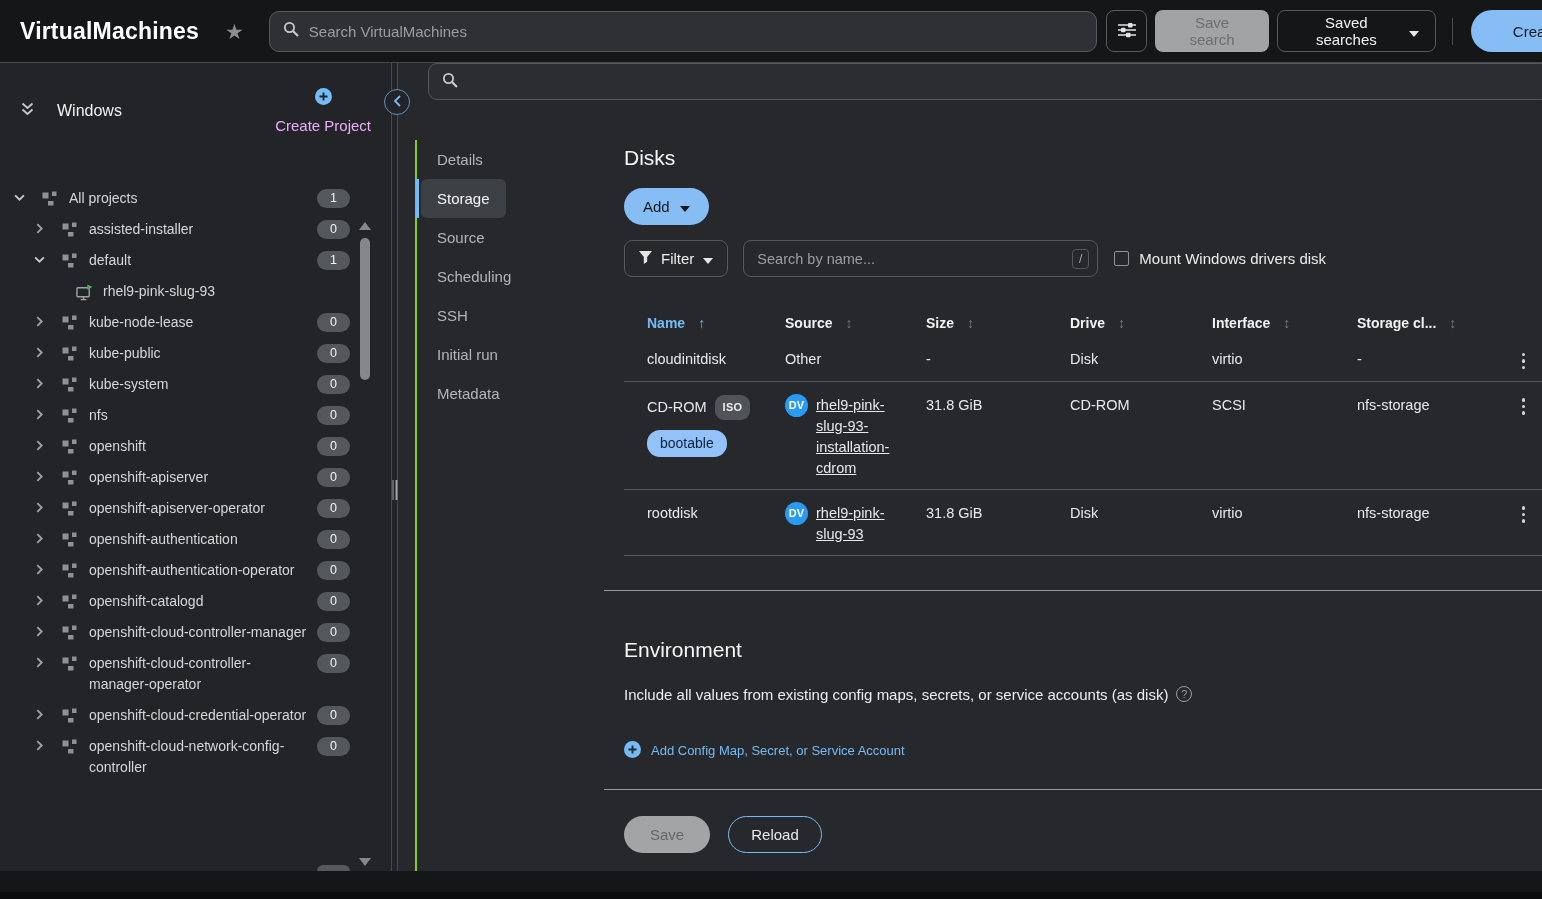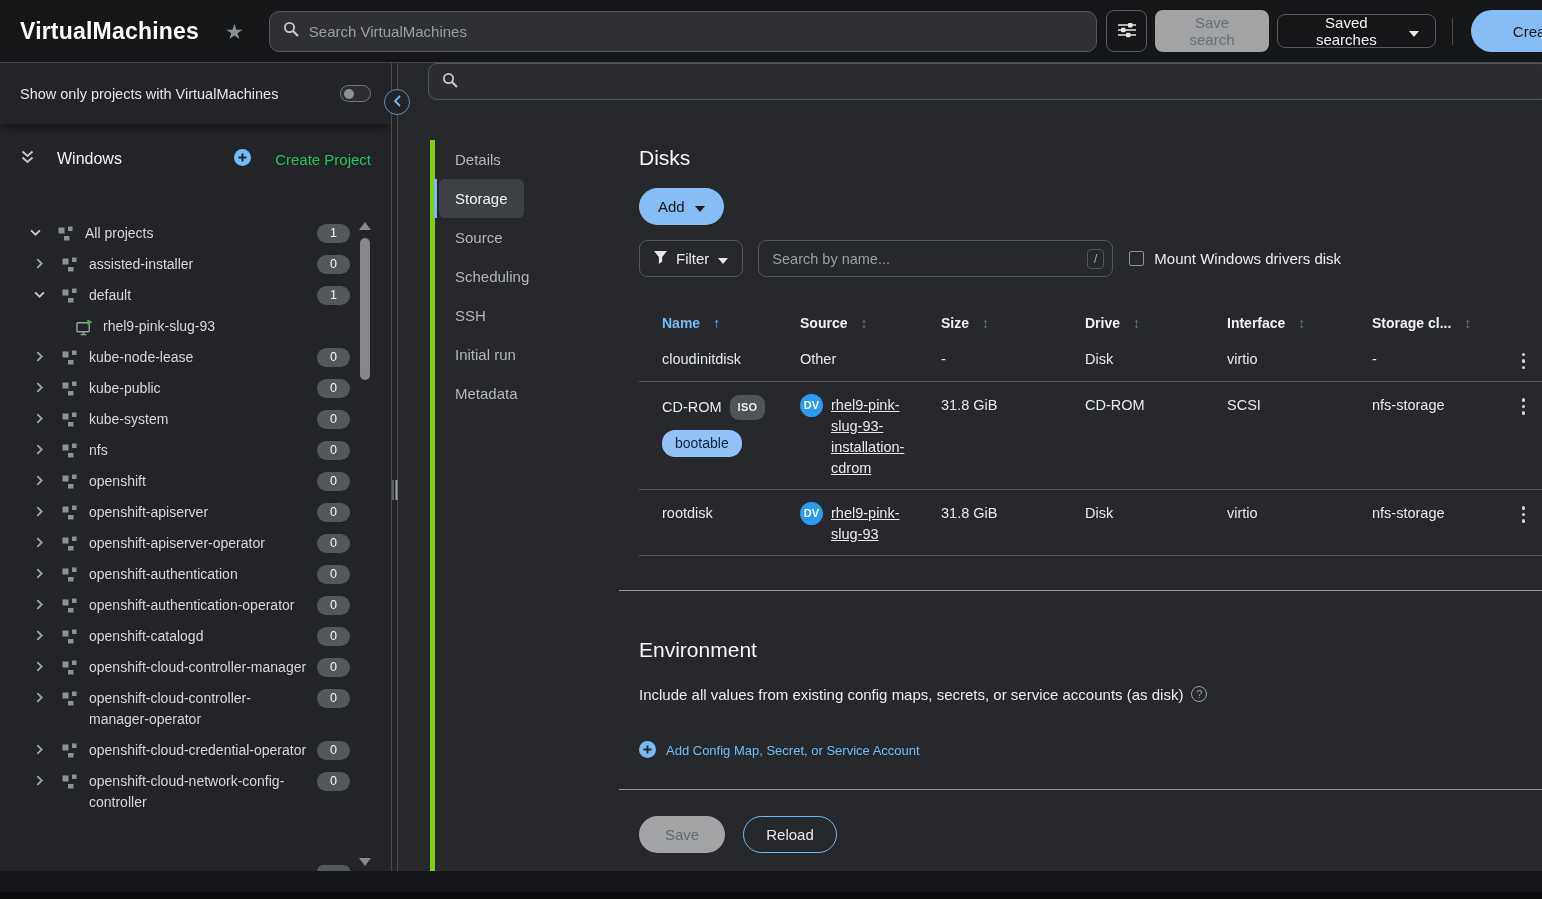--- a/index.html
+++ b/index.html
@@ -10,39 +10,39 @@
   
   .masthead { position:relative; height:63px; background:#151618; border-bottom:1px solid #48494d; display:flex; align-items:center; overflow:visible; }
   .brand { margin-left:20px; font-size:23px; font-weight:bold; color:#ffffff; letter-spacing:.2px; white-space:nowrap; }
   .star-btn { margin-left:26px; background:none; border:none; color:#8b8f94; font-size:21px; cursor:pointer; line-height:1; }
   .global-search { margin-left:25px; width:843px; height:41px; background:#2e3034; border:1px solid #57595d; border-radius:10px; display:flex; align-items:center; padding:0 13px; }
   .global-search input { flex:1; margin-left:10px; background:transparent; border:none; outline:none; color:#e8e9eb; font-size:15px; font-family:inherit; }
   .global-search input::placeholder { color:#9b9ea4; }
   .mast-actions { display:flex; align-items:center; margin-left:9px; }
   .icon-btn { width:42px; height:42px; background:transparent; border:1px solid #57595d; border-radius:8px; display:flex; align-items:center; justify-content:center; cursor:pointer; }
   .save-search { margin-left:8px; height:42px; padding:0 16px; background:#a1a3a5; color:#6b6e72; border:none; border-radius:8px; font-size:15px; font-family:inherit; }
-  .saved-searches { margin-left:8px; height:34px; padding:0 16px; background:transparent; border:1px solid #57595d; border-radius:8px; color:#f0f1f3; font-size:15px; font-family:inherit; display:flex; align-items:center; gap:10px; cursor:pointer; }
+  .saved-searches { margin-left:8px; height:42px; padding:0 16px; background:transparent; border:1px solid #57595d; border-radius:8px; color:#f0f1f3; font-size:15px; font-family:inherit; display:flex; align-items:center; gap:10px; cursor:pointer; }
   .saved-searches .caret { color:#e6e6e6; }
   .vdiv { width:1px; height:27px; background:#4b4d50; margin-left:16px; }
   .create-btn { margin-left:18px; margin-right:-58px; height:42px; width:132px; border:none; border-radius:21px; background:#86bdf5; color:#16191c; font-size:15px; font-family:inherit; cursor:pointer; }
 
   
   .mid { position:relative; display:flex; height:808px; }
 
   
   .sidebar { position:relative; width:391px; background:#222427; overflow:hidden; flex:none; }
   .filter-row { height:61px; display:flex; align-items:center; padding:0 20px; box-shadow:0 6px 9px -2px rgba(0,0,0,.45); position:relative; z-index:2; }
   .filter-label { font-size:14.5px; color:#e4e5e7; flex:1; }
   .toggle { width:31px; height:17px; border:1px solid #77797d; border-radius:9px; background:#2c2e31; position:relative; cursor:pointer; flex:none; }
   .toggle .knob { position:absolute; left:3px; top:2.5px; width:10px; height:10px; border-radius:50%; background:#8f9296; }
   .projects-header { margin:25px 20px 0; display:flex; align-items:center; }
   .projects-title { margin-left:22px; font-size:16px; color:#f2f3f4; }
-  .create-project { margin-left:auto; display:flex; align-items:center; gap:24px; color:#22c55e; font-size:15px; text-decoration:none; cursor:pointer; }
+  .create-project { margin-left:auto; display:flex; align-items:center; gap:9px; color:#f0abfc; font-size:15px; text-decoration:none; cursor:pointer;flex-direction:column; }
   .tree { margin-top:49px; }
-  .tree-item { display:flex; align-items:flex-start; padding:5px 41px 5px 28px; font-size:14px; color:#d6d7d9; line-height:21px; cursor:pointer; }
+  .tree-item { display:flex; align-items:flex-start; padding:5px 41px 5px 12px; font-size:14px; color:#d6d7d9; line-height:21px; cursor:pointer; }
   .tree-item .twisty { width:14px; margin-right:16px; display:flex; justify-content:center; margin-top:4px; flex:none; }
   .tree-item .node-icon { width:17px; margin-right:10px; display:flex; margin-top:3px; flex:none; }
   .tree-item .label { flex:1; overflow-wrap:break-word; min-width:0; }
   .tree-item .badge { margin-left:8px; min-width:33px; height:19px; border-radius:10px; background:#54575c; color:#f4f4f5; font-size:12.5px; display:flex; align-items:center; justify-content:center; padding:0 9px; flex:none; margin-top:1px; }
   .tree-item.lvl1 { padding-left:32px; }
   .tree-item.lvl2 { padding-left:76px; }
   
   .sb-up, .sb-down { position:absolute; right:20px; width:0; height:0; border-left:6px solid transparent; border-right:6px solid transparent; }
   .sb-up { top:159px; border-bottom:8px solid #86888b; }
   .sb-down { top:795px; border-top:8px solid #86888b; }
@@ -53,21 +53,21 @@
   .resizer { width:7px; background:#222427; border-left:1px solid #47494d; border-right:1px solid #47494d; position:relative; flex:none; cursor:col-resize; }
   .grip { position:absolute; top:417px; left:50%; transform:translateX(-50%); display:flex; gap:2px; }
   .grip i { width:1.5px; height:20px; background:#9fa2a6; display:block; }
   .collapse-circle { position:absolute; left:384px; top:26px; width:26px; height:26px; border-radius:50%; background:#222427; border:1px solid #5e90c0; display:flex; align-items:center; justify-content:center; cursor:pointer; z-index:6; }
 
   
   .main { flex:1; background:#26282c; overflow:hidden; }
   .main-search { margin:0 -8px 0 30px; height:37px; background:#2b2d31; border:1px solid #55585b; border-radius:9px; display:flex; align-items:center; padding:0 13px; }
   .main-search input { flex:1; margin-left:10px; background:transparent; border:none; outline:none; color:#e8e9eb; font-size:15px; font-family:inherit; }
   .content { display:flex; margin-top:40px; }
-  .tabs { width:209px; margin-left:32px; border-left:5px solid #84cc16; flex:none; padding-bottom:20px; }
+  .tabs { width:209px; margin-left:17px; border-left:2px solid #84cc16; flex:none; padding-bottom:20px; }
   .tab { position:relative; display:block; margin-left:4px; padding:11px 16px; background:transparent; border:none; color:#b3b5b9; font-size:15px; font-family:inherit; cursor:pointer; text-align:left; border-radius:6px; }
   .tab.active { background:#3d4044; color:#f4f4f5; }
   .tab.active::before { content:""; position:absolute; left:-5px; top:0; height:100%; width:3px; background:#73bcf7; }
 
   .pane { flex:1; min-width:0; }
   .pane h1, .pane h2 { font-size:21px; font-weight:400; color:#f6f6f7; }
   .pane h1 { margin-top:6px; }
   .add-btn { margin-top:18px; height:37px; padding:0 19px; border:none; border-radius:19px; background:#86bdf5; color:#16191c; font-size:15px; font-family:inherit; display:flex; align-items:center; gap:10px; cursor:pointer; }
   .filter-line { margin-top:15px; display:flex; align-items:center; }
   .filter-btn { height:37px; padding:0 14px; background:transparent; border:1px solid #55585b; border-radius:8px; color:#eceded; font-size:15px; font-family:inherit; display:flex; align-items:center; gap:9px; cursor:pointer; }
@@ -153,26 +153,20 @@
             </svg></span>
       </button>
       <span class="vdiv"></span>
       <button class="create-btn">Create</button>
     </div>
   </header>
 
   <div class="mid">
 
     <aside class="sidebar">
-      <div class="filter-row">
-        <span class="filter-label">Show only projects with VirtualMachines</span>
-        <span class="toggle">
-            <span class="knob"></span>
-          </span>
-      </div>
       <div class="projects-header">
         <span>
           <svg width="15" height="16" viewBox="0 0 15 16">
               <g fill="none" stroke="#c6c8cb" stroke-width="1.8">
                 <path d="M2.5 2.5 L7.5 7 L12.5 2.5"></path>
                 <path d="M2.5 8.5 L7.5 13 L12.5 8.5"></path>
               </g>
             </svg>
         </span>
         <span class="projects-title">Windows</span>

